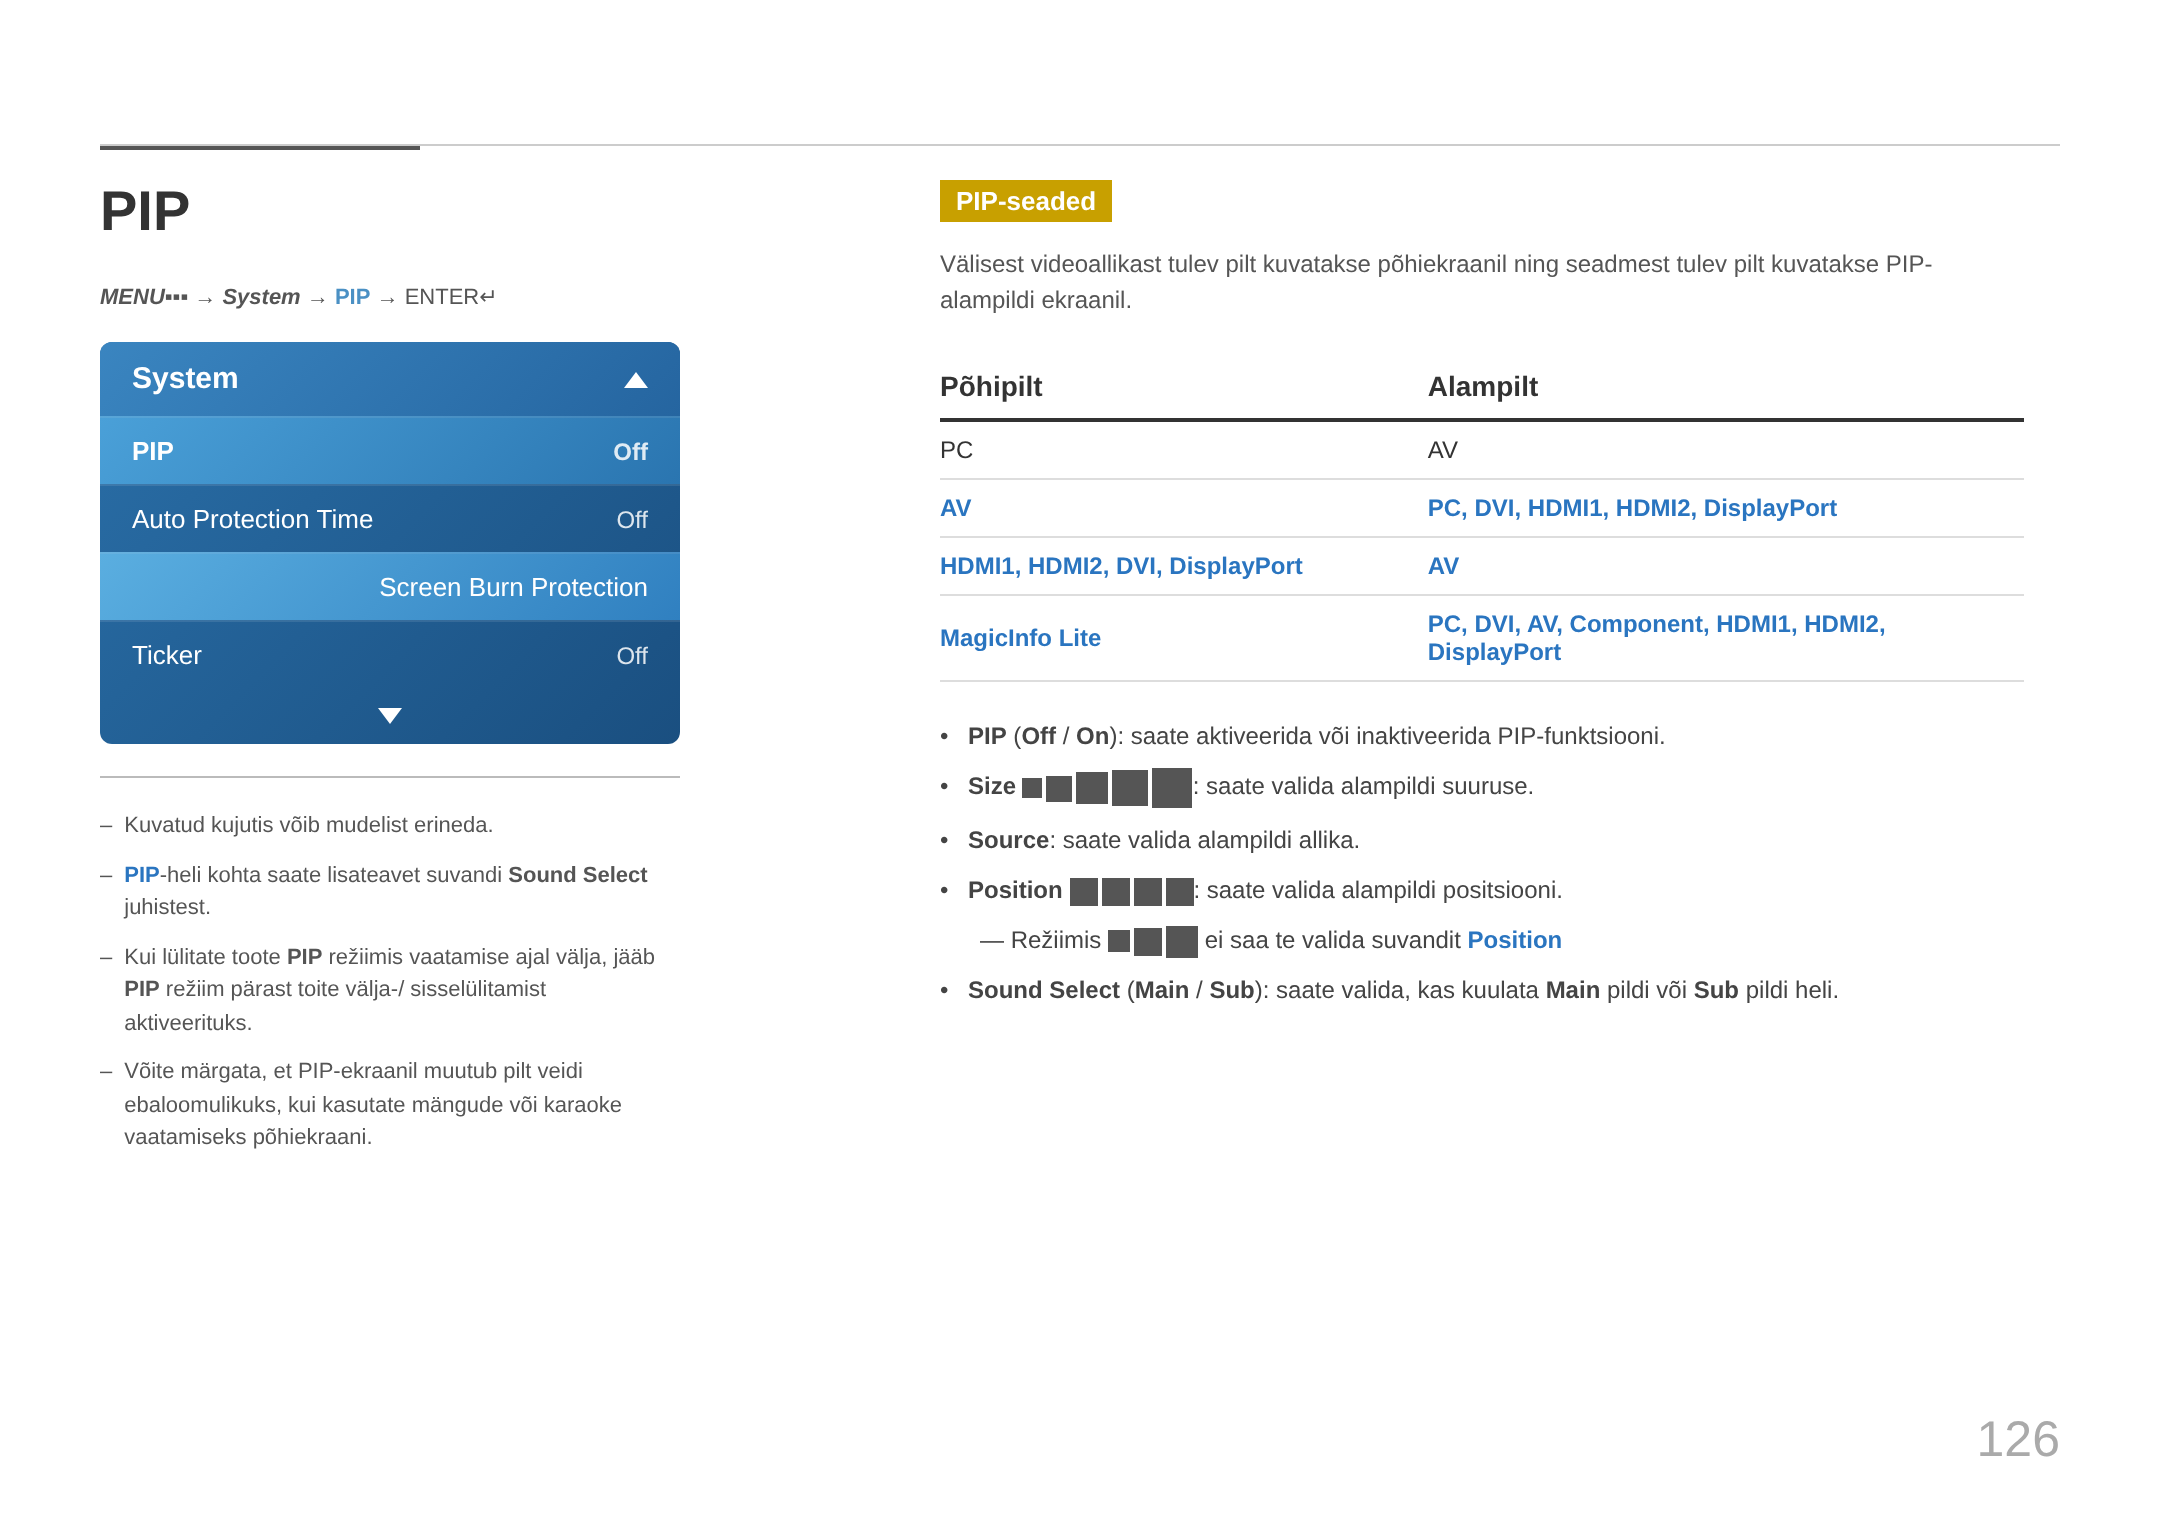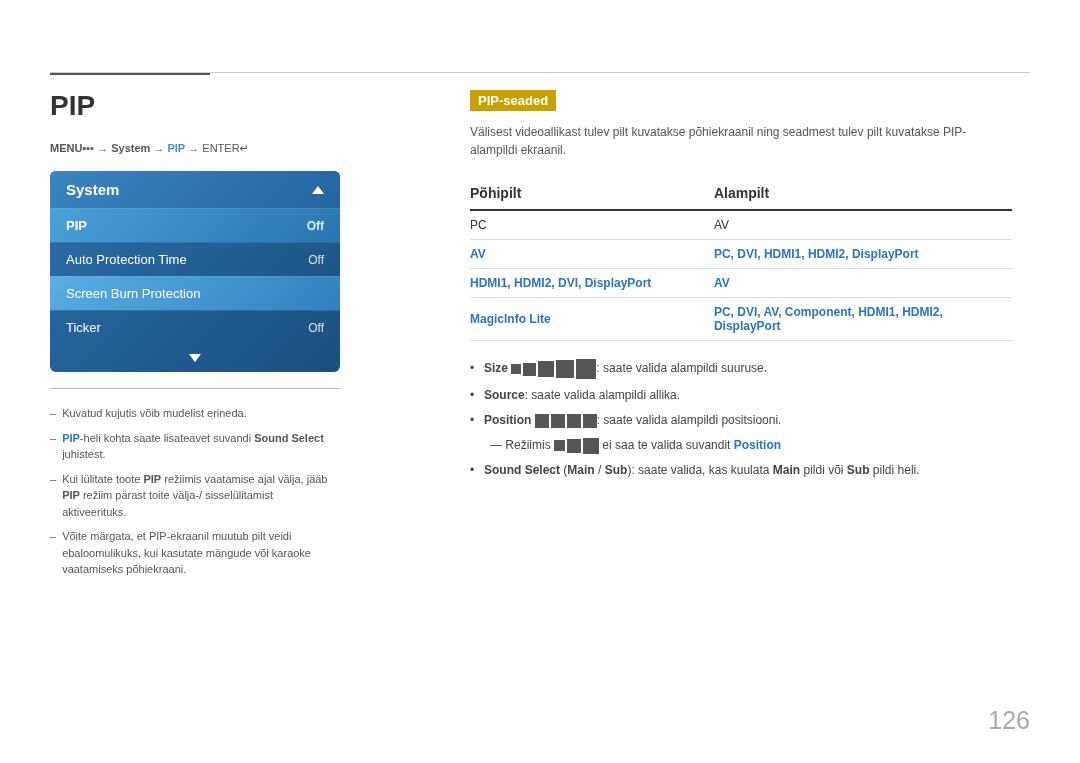--- a/index.html
+++ b/index.html
@@ -46,20 +46,21 @@
     }
 
     .menu-path {
       font-size: 11px;
       color: #555;
       margin-bottom: 16px;
     }
 
     .menu-path span.bold {
       font-weight: bold;
+      font-style: italic;
     }
 
     .menu-path span.highlight {
       font-weight: bold;
       color: #4a90c4;
     }
 
     
     .system-menu {
       background: linear-gradient(135deg, #2a6fa8 0%, #1a4f80 100%);
@@ -98,20 +99,21 @@
       border-top: 1px solid rgba(255,255,255,0.1);
     }
 
     .menu-item.selected {
       background: linear-gradient(135deg, #4aa0d8 0%, #2a75b0 100%);
       font-weight: bold;
     }
 
     .menu-item.active-highlight {
       background: linear-gradient(135deg, #5aaee0 0%, #3080c0 100%);
+      justify-content: flex-end;
     }
 
     .menu-item .item-value {
       font-size: 12px;
       color: rgba(255,255,255,0.85);
     }
 
     .arrow-down {
       width: 0;
       height: 0;
@@ -407,20 +409,23 @@
         <tr class="highlighted">
           <td class="left-col">MagicInfo Lite</td>
           <td class="right-col">PC, DVI, AV, Component, HDMI1, HDMI2, DisplayPort</td>
         </tr>
       </tbody>
     </table>
 
     
     <ul class="bullet-list">
       <li>
+        <span class="bold">PIP</span> (<span class="bold">Off</span> / <span class="bold">On</span>): saate aktiveerida või inaktiveerida PIP-funktsiooni.
+      </li>
+      <li>
         <span class="bold">Size</span>
         <span class="size-icons">
           <span class="size-icon" style="width:10px;height:10px;"></span>
           <span class="size-icon" style="width:13px;height:13px;"></span>
           <span class="size-icon" style="width:16px;height:16px;"></span>
           <span class="size-icon" style="width:18px;height:18px;"></span>
           <span class="size-icon" style="width:20px;height:20px;"></span>
         </span>: saate valida alampildi suuruse.
       </li>
       <li>

